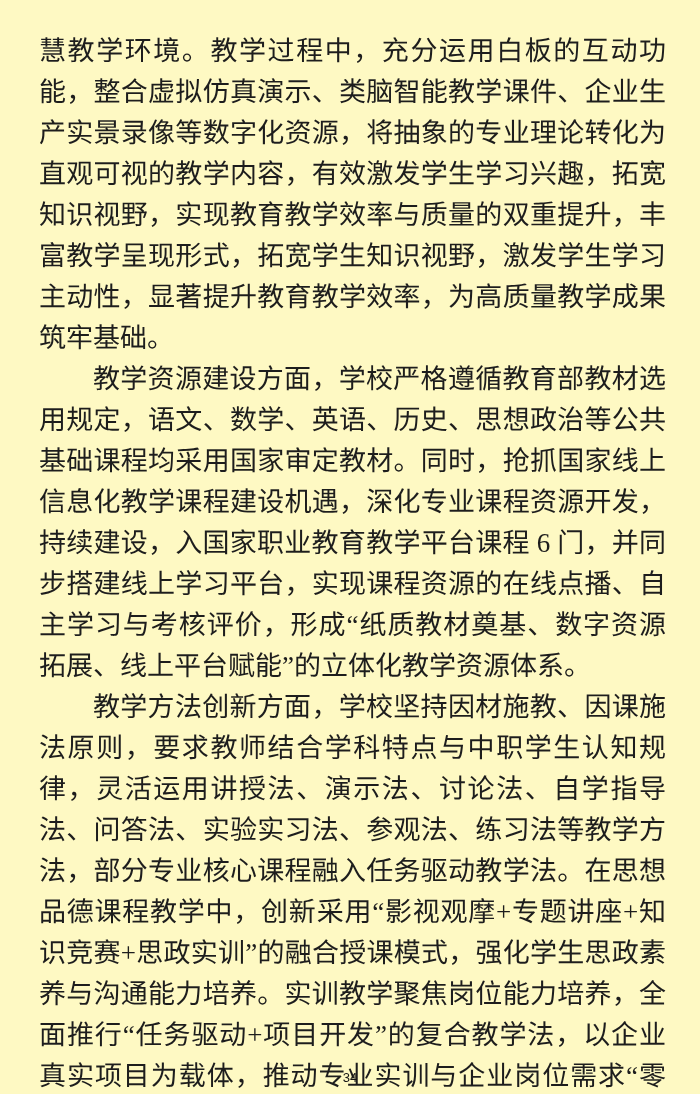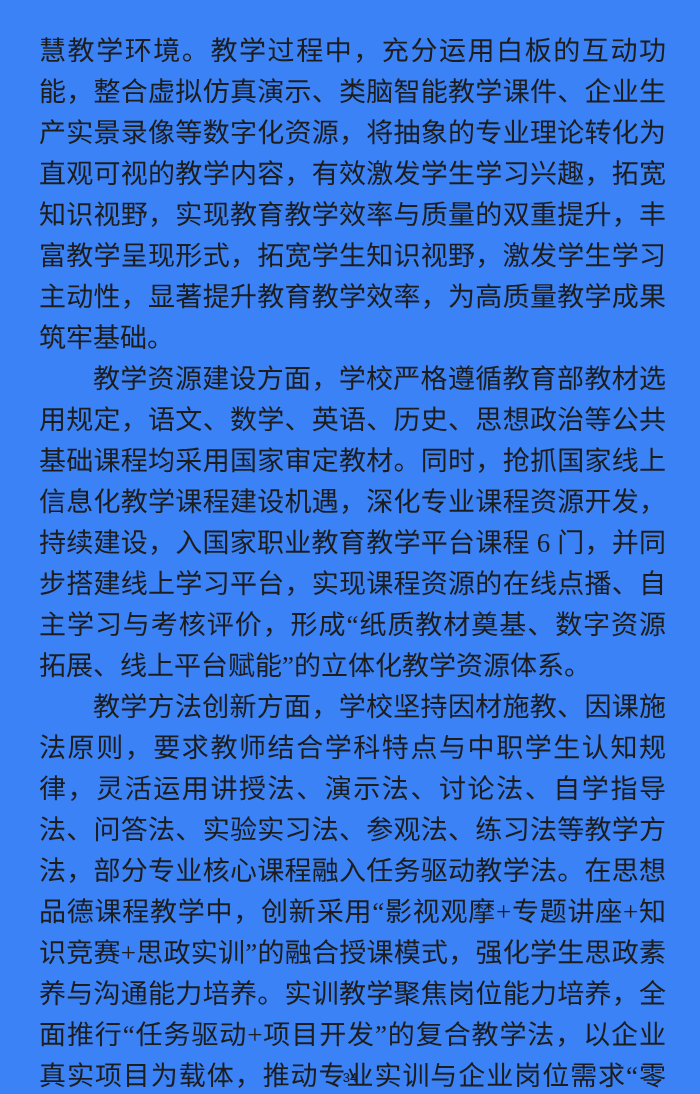--- a/index.html
+++ b/index.html
@@ -9,21 +9,21 @@
   }
   body {
     width: 700px;
     height: 1094px;
     overflow: hidden;
   }
   .sheet {
     position: relative;
     width: 700px;
     height: 1094px;
-    background: #3b82f6;
+    background: #fef9c3;
     font-family: "Liberation Serif", "DejaVu Serif", serif;
   }
   .content {
     position: absolute;
     left: 39px;
     top: 31px;
     width: 627px;
   }
   .para {
     margin: 0;

